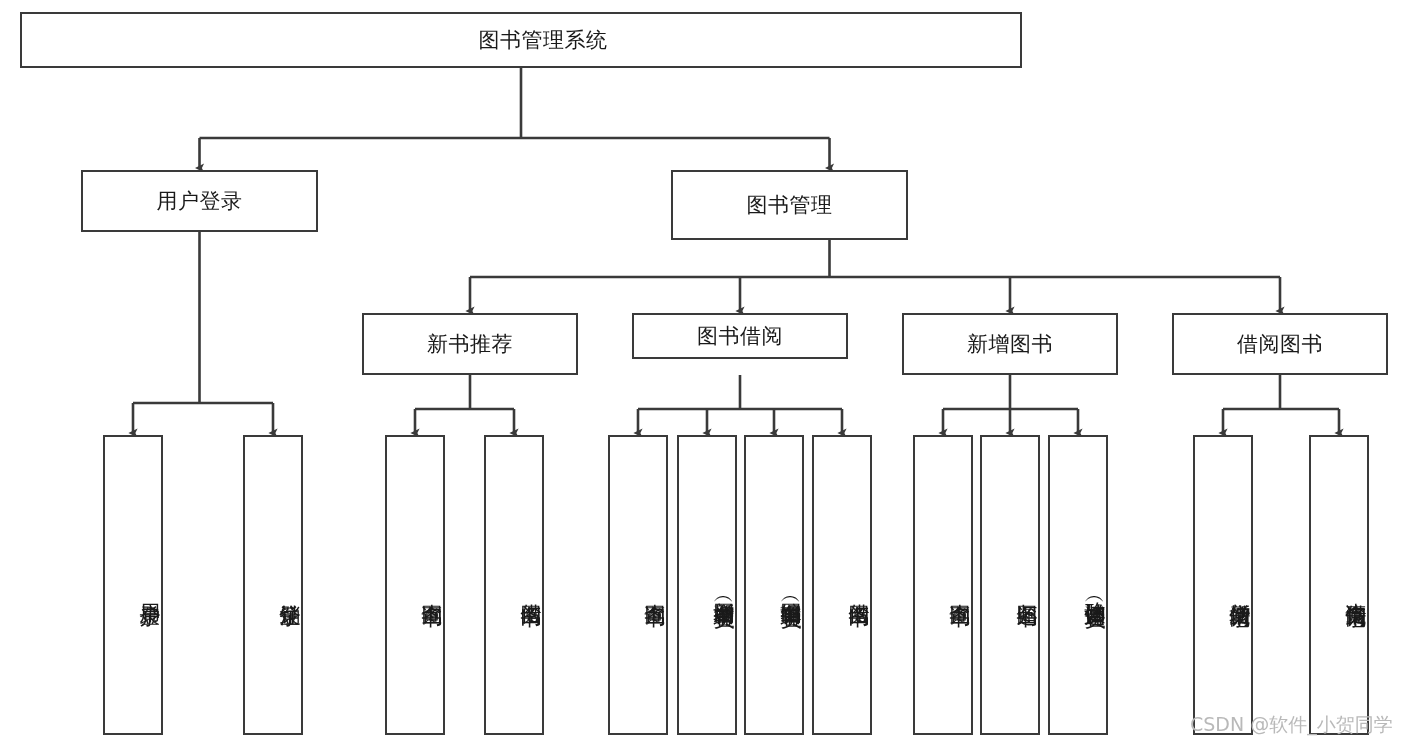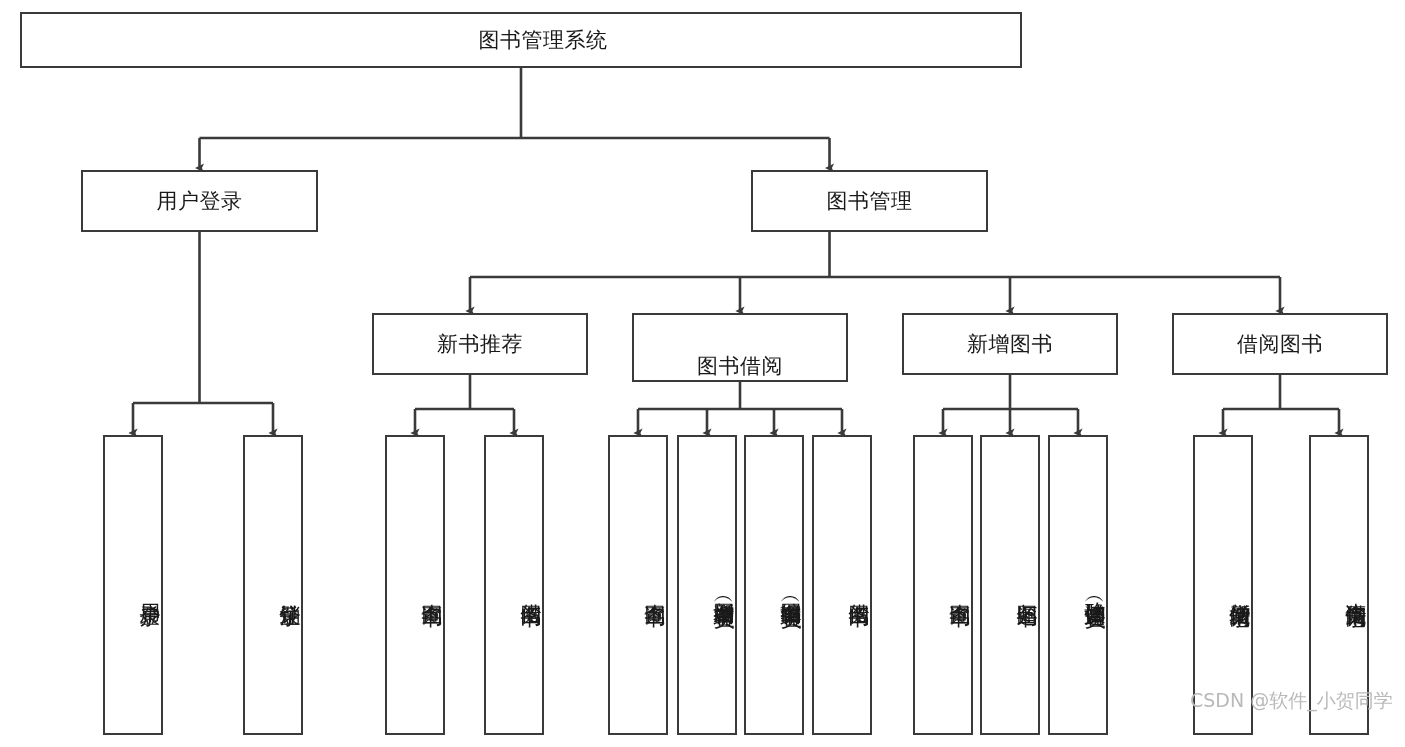--- a/index.html
+++ b/index.html
@@ -52,21 +52,21 @@
   }
   .node.v .vtext {
     writing-mode: vertical-rl;
     text-orientation: upright;
     display: block;
     white-space: normal;
   }
   .watermark {
     position: absolute;
     left: 1190px;
-    top: 688px;
+    top: 712px;
     font-size: 19px;
     color: #b9b9b9;
     white-space: nowrap;
     z-index: 3;
     font-family: "DejaVu Sans", "Liberation Sans", sans-serif;
   }
 </style>
 </head>
 <body>
 
@@ -108,28 +108,28 @@
       </g>
   </svg>
 
   <div class="node h" id="n-root" style="left: 20px; top: 12px; width: 1002px; height: 56px; padding-left: 44px;">
     <span>图书管理系统</span>
   </div>
 
   <div class="node h" id="n-l2-0" style="left: 81px; top: 170px; width: 237px; height: 62px;">
     <span>用户登录</span>
   </div>
-  <div class="node h" id="n-l2-1" style="left: 751px; top: 170px; width: 237px; height: 62px;">
+  <div class="node h" id="n-l2-1" style="left: 671px; top: 170px; width: 237px; height: 70px;">
     <span>图书管理</span>
   </div>
 
-  <div class="node h" id="n-l3-0" style="left: 372px; top: 313px; width: 216px; height: 62px;">
+  <div class="node h" id="n-l3-0" style="left: 362px; top: 313px; width: 216px; height: 62px;">
     <span>新书推荐</span>
   </div>
-  <div class="node h" id="n-l3-1" style="left: 632px; top: 313px; width: 216px; height: 69px; align-items: flex-end;">
+  <div class="node h" id="n-l3-1" style="left: 632px; top: 313px; width: 216px; height: 46px;">
     <span>图书借阅</span>
   </div>
   <div class="node h" id="n-l3-2" style="left: 902px; top: 313px; width: 216px; height: 62px;">
     <span>新增图书</span>
   </div>
   <div class="node h" id="n-l3-3" style="left: 1172px; top: 313px; width: 216px; height: 62px;">
     <span>借阅图书</span>
   </div>
 
   <div class="node v" id="n-leaf-0" style="left: 103px; top: 435px; width: 60px; height: 300px;">

